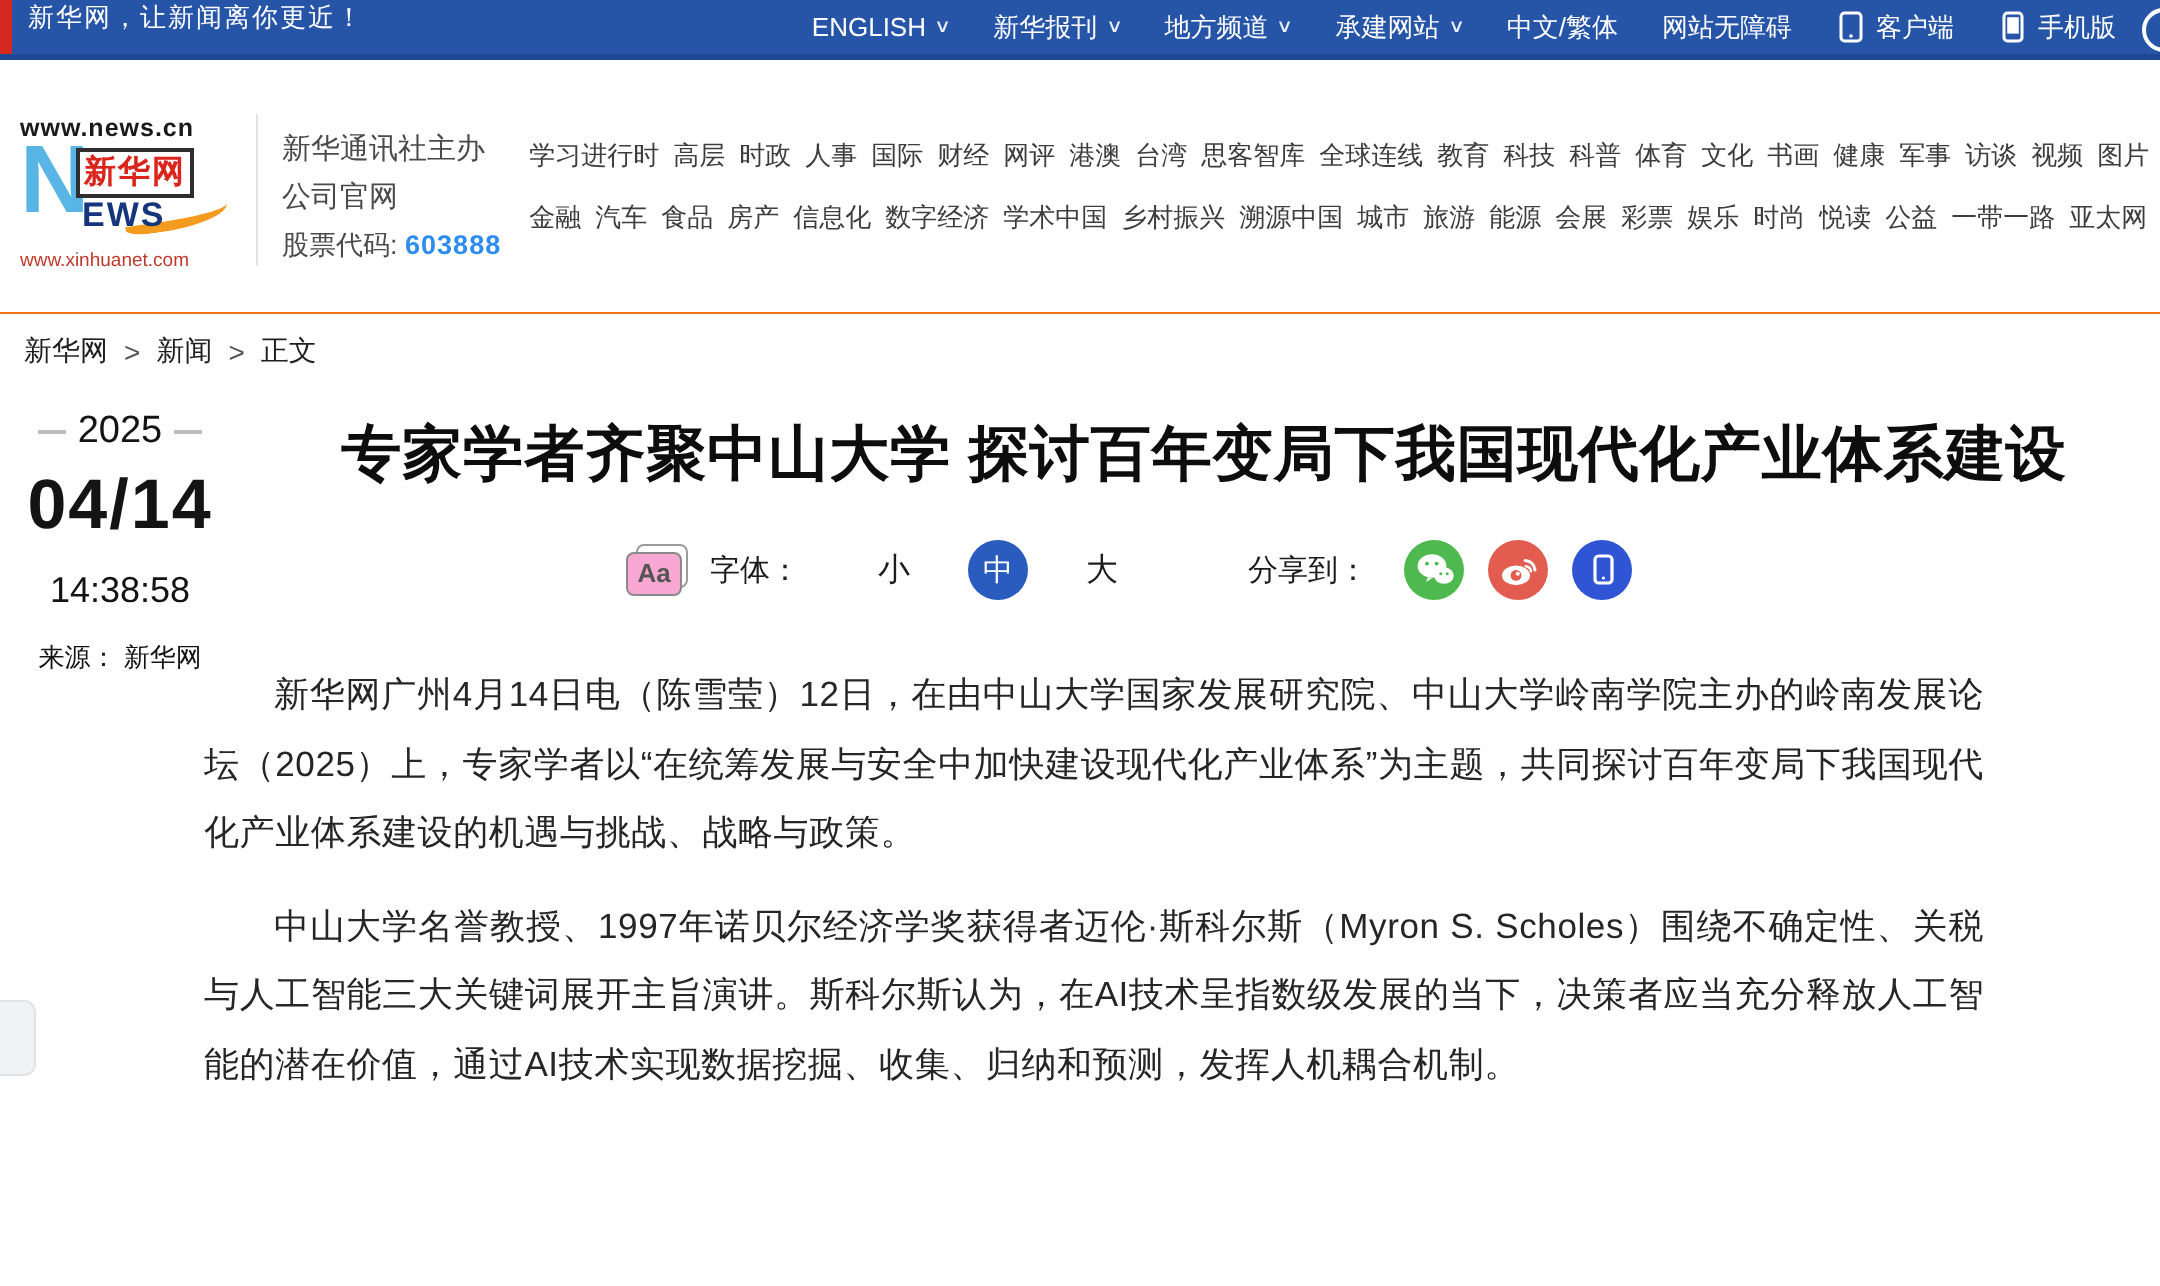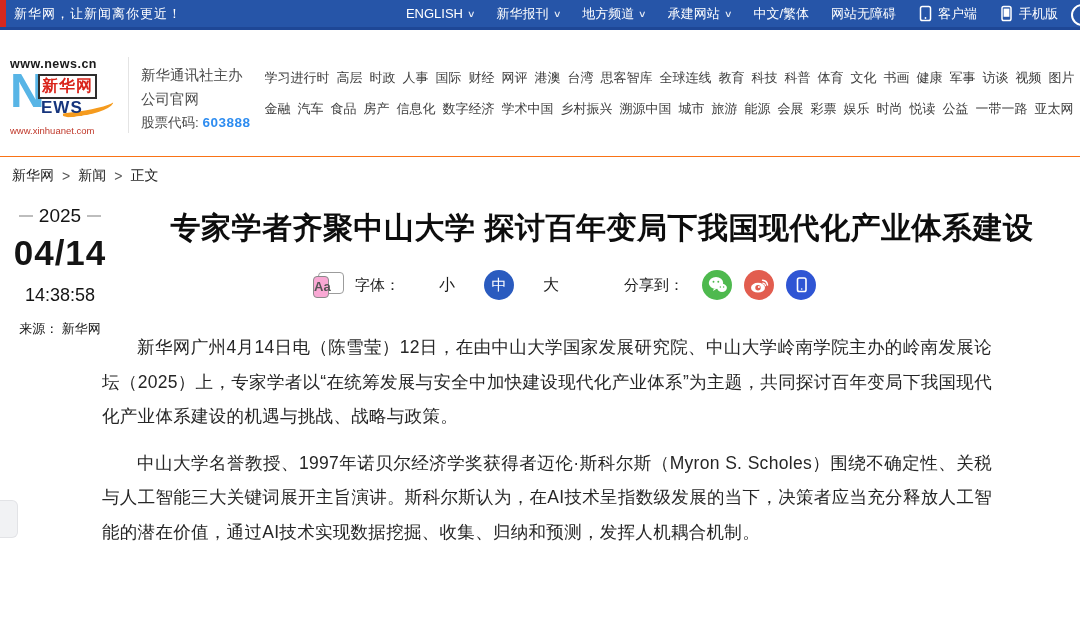--- a/index.html
+++ b/index.html
@@ -2,21 +2,21 @@
 <html><head>
 <meta charset="utf-8">
 <style>
   * { margin:0; padding:0; box-sizing:border-box; }
   html,body { width:1080px; height:643px; overflow:hidden; background:#fff;
     font-family:"Liberation Sans","DejaVu Sans",sans-serif; }
   .page { position:relative; width:1080px; height:643px; background:#fff; }
 
   
   .topbar { position:relative; height:30px; background:#2655a8; border-bottom:3px solid #1e4796;
-    display:flex; align-items:center; color:#fff; font-size:13px; }
+    display:flex; color:#fff; font-size:13px; }
   .topbar-accent { position:absolute; left:0; top:0; width:6px; height:27px; background:#d5281e; }
   .tb-slogan { margin-left:14px; letter-spacing:1px; }
   .tb-right { margin-left:auto; display:flex; align-items:center; gap:22px; padding-right:22px; white-space:nowrap; }
   .tb-item { display:inline-flex; align-items:center; gap:5px; cursor:pointer; }
   .tb-caret { font-size:9px; opacity:.9; transform:scaleX(1.3); }
   .tb-app { display:inline-flex; align-items:center; gap:5px; cursor:pointer; }
   .tb-ic { display:inline-block; }
   .tb-partial { position:absolute; right:-13px; top:4px; width:22px; height:22px;
     border:2px solid #fff; border-radius:50%; }
 
@@ -53,21 +53,21 @@
   .date-year { display:flex; align-items:center; justify-content:center; gap:6px; font-size:19px; }
   .date-dash { width:14px; height:2px; background:#bdbdbd; }
   .date-md { font-size:35px; font-weight:600; margin-top:6px; letter-spacing:1px; }
   .date-time { font-size:18px; margin-top:12px; }
   .date-src { font-size:13px; margin-top:14px; white-space:nowrap; }
   .title { margin:2px 0 0 168px; width:868px; text-align:center; font-size:30px; line-height:45px;
     font-weight:700; color:#0d0d0d; letter-spacing:.5px; }
   .meta-row { display:flex; align-items:center; justify-content:center; margin:20px 0 0 55px; }
   .aa-wrap { position:relative; width:32px; height:27px; margin-right:10px; }
   .aa-back { position:absolute; left:5px; top:0; width:26px; height:22px; border:1.5px solid #9c9c9c; border-radius:4px; background:#fff; }
-  .aa-front { position:absolute; left:0; top:4px; width:16px; height:22px; border:1.5px solid #8a8a8a; border-radius:4px;
+  .aa-front { position:absolute; left:0; top:4px; width:28px; height:22px; border:1.5px solid #8a8a8a; border-radius:4px;
     background:#f9a8d4; font-size:13px; font-weight:bold; color:#555; text-align:center; line-height:19px; }
   .meta-label { font-size:15px; color:#1c1c1c; margin-right:22px; }
   .size-opt { font-size:16px; color:#1c1c1c; margin:0 17px; cursor:pointer; }
   .size-selected { width:30px; height:30px; border-radius:50%; background:#2a5bbf; color:#fff;
     display:flex; align-items:center; justify-content:center; font-size:15px; margin:0 12px; cursor:pointer; }
   .share-label { font-size:15px; color:#1c1c1c; margin:0 12px 0 48px; }
   .share-ic { width:30px; height:30px; border-radius:50%; margin:0 6px; display:flex;
     align-items:center; justify-content:center; cursor:pointer; }
   .ic-wechat { background:#4eb94e; }
   .ic-weibo { background:#e25d4f; }

